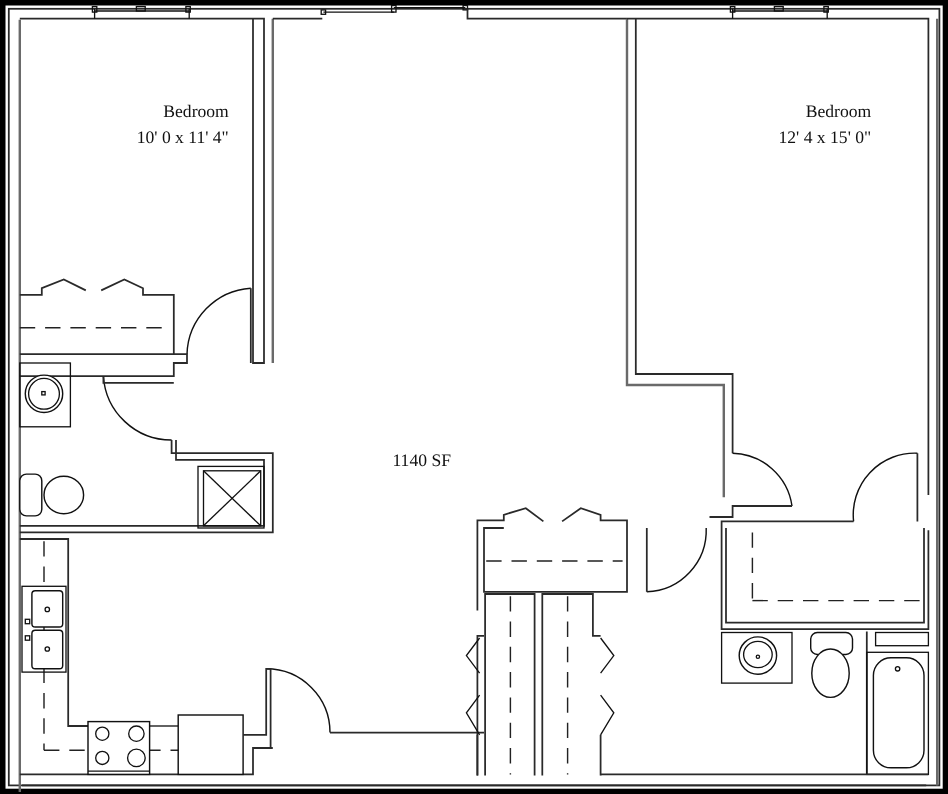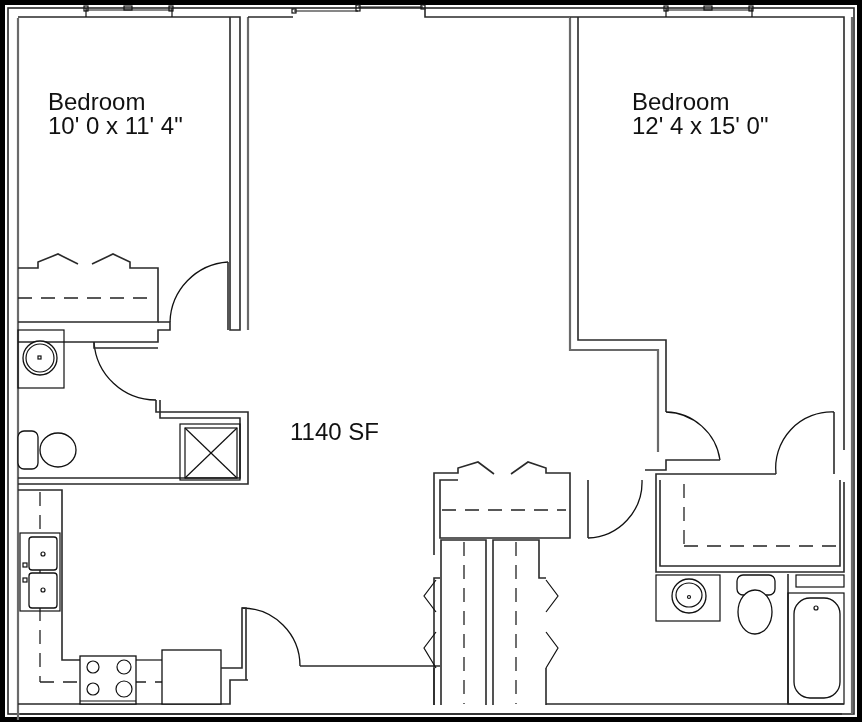--- a/index.html
+++ b/index.html
@@ -6,22 +6,22 @@
     body { width: 862px; height: 722px; overflow: hidden; position: relative; }
     #plan { position: absolute; left: 0; top: 0; width: 862px; height: 722px; }
     .frame { fill: none; stroke: #000; stroke-width: 5; }
     .wall { fill: none; stroke: #2a2a2a; stroke-width: 1.6; }
     .wallg { fill: none; stroke: #6a6a6a; stroke-width: 2.2; }
     .thin { fill: none; stroke: #111; stroke-width: 1.2; }
     .dash { fill: none; stroke: #222; stroke-width: 1.3; stroke-dasharray: 14 9; }
     .swing { fill: none; stroke: #111; stroke-width: 1.3; }
     .fix { fill: #fff; stroke: #111; stroke-width: 1.3; }
     .label {
-      position: absolute; font-family: Liberation Sans, sans-serif;
-      color: #111; text-align: left; line-height: 24px; font-size: 24px;
+      position: absolute; font-family: Liberation Serif, serif;
+      color: #111; text-align: right; line-height: 24px; font-size: 16px;
     }
   </style>
 </head>
 <body>
 
 <svg id="plan" viewBox="0 0 862 722" xmlns="http://www.w3.org/2000/svg">
 
   <rect class="frame" x="2.5" y="2.5" width="857" height="717"></rect>
 
   <rect class="wall" x="8" y="8" width="846" height="706"></rect>
@@ -171,13 +171,13 @@
 </svg>
 
 <div class="label" style="left:48px; top:90px; width:160px;">
   <div>Bedroom</div>
   <div>10' 0 x 11' 4"</div>
 </div>
 <div class="label" style="left:632px; top:90px; width:160px;">
   <div>Bedroom</div>
   <div>12' 4 x 15' 0"</div>
 </div>
-<div class="label" style="left:290px; top:420px; width:120px;">1140 SF</div>
+<div class="label" style="left:290px; top:408px; width:120px;">1140 SF</div>
 
 </body></html>

